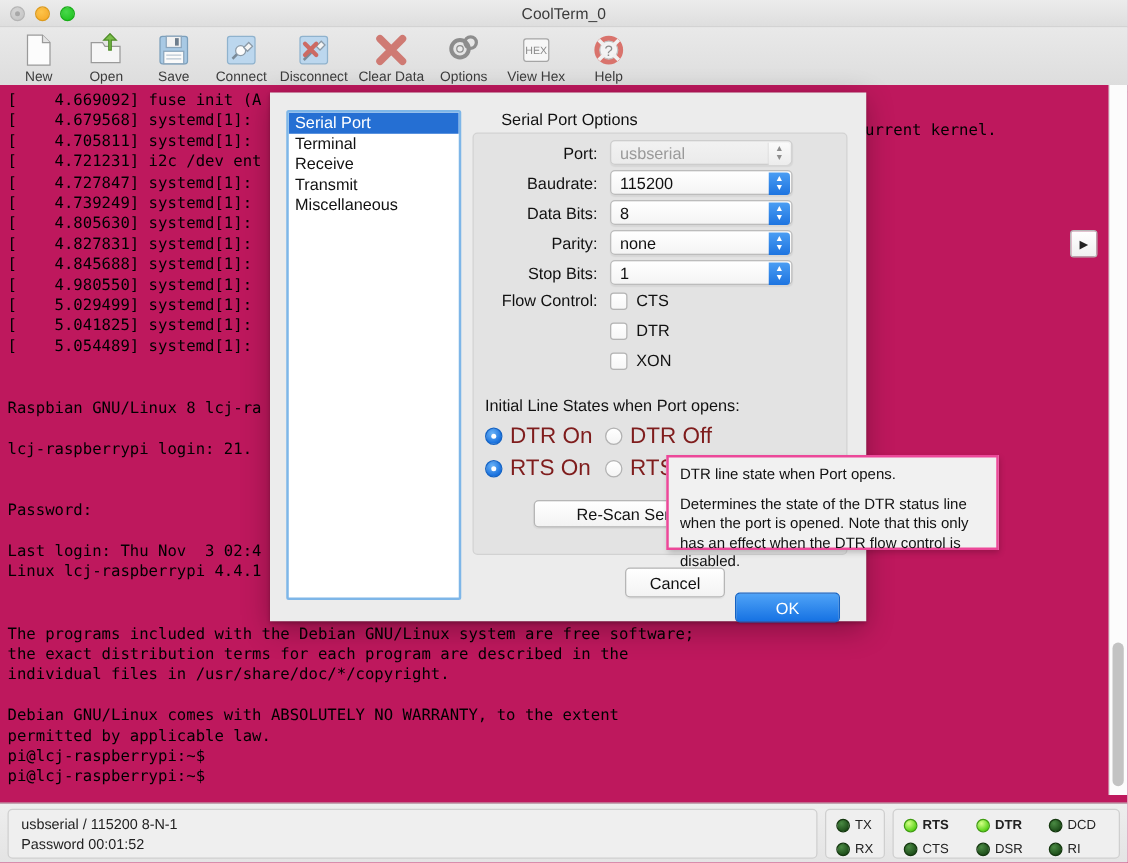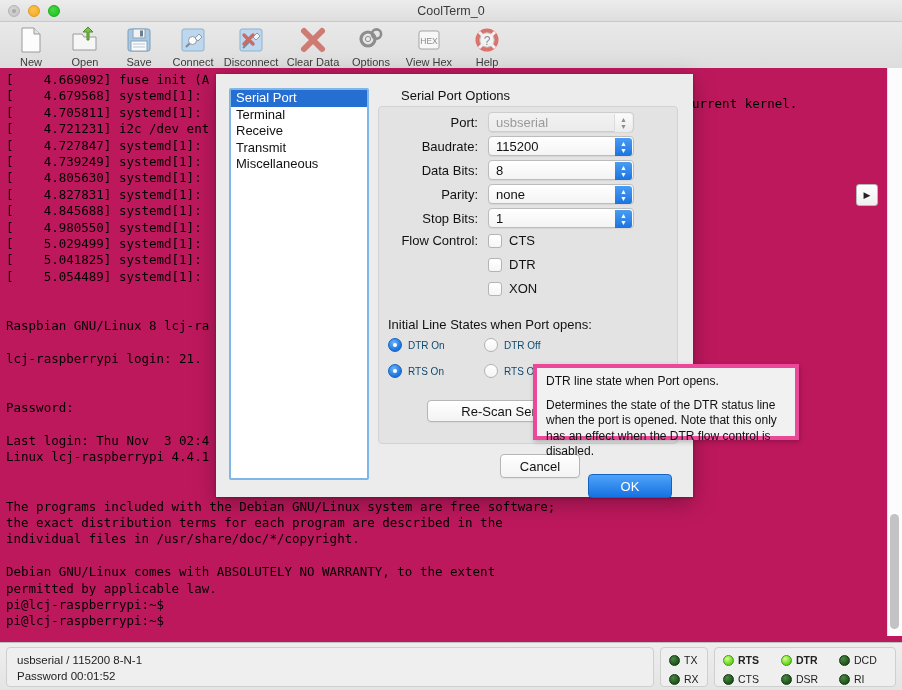--- a/index.html
+++ b/index.html
@@ -215,21 +215,21 @@
     position: relative;
   }
   .radio.on {
     background: radial-gradient(circle at 40% 32%, #6cb4f7, #1a72de 70%);
     border-color: #1463c4;
   }
   .radio.on:after {
     content: ""; position: absolute; left: 4px; top: 4px;
     width: 4px; height: 4px; border-radius: 50%; background: #ffffff;
   }
-  .rblab { font-size: 10px; color: #0c4a6e; }
+  .rblab { font-size: 18px; color: #7f1d1d; }
 
   .btn {
     border: 1px solid #b6b6b6;
     border-radius: 4px;
     background: linear-gradient(to bottom, #ffffff, #f3f3f3);
     font-size: 13px; color: #111;
     display: flex; align-items: center; justify-content: center;
     box-sizing: border-box;
     box-shadow: 0 1px 1px rgba(0,0,0,0.05);
   }
@@ -239,21 +239,21 @@
   }
   .rescan-btn { position: absolute; left: 211px; top: 326px; width: 190px; height: 22px; }
   .cancel-btn { position: absolute; left: 284px; top: 380px; width: 80px; height: 24px; }
   .ok-btn     { position: absolute; left: 372px; top: 400px; width: 84px; height: 24px; }
 
   
   .tooltip {
     position: absolute; left: 533px; top: 364px;
     width: 266px; height: 76px;
     background: #f1f1f1;
-    border: 4px solid #ec4899;
+    border: 2px solid #ec4899;
     box-shadow: 1px 2px 5px rgba(0,0,0,0.22);
     box-sizing: border-box;
     padding: 6px 9px;
     font-size: 12px; color: #111; line-height: 15.5px;
   }
   .tt-gap { height: 8px; }
 </style>
 </head>
 <body>
 

